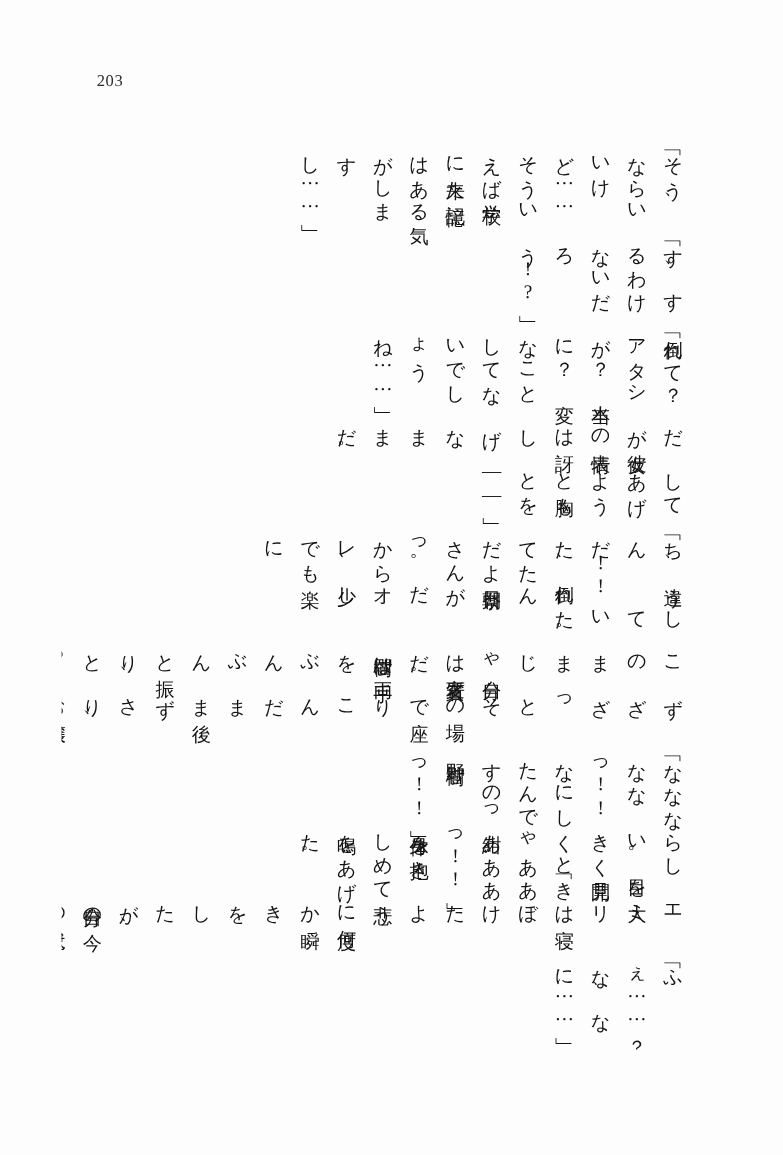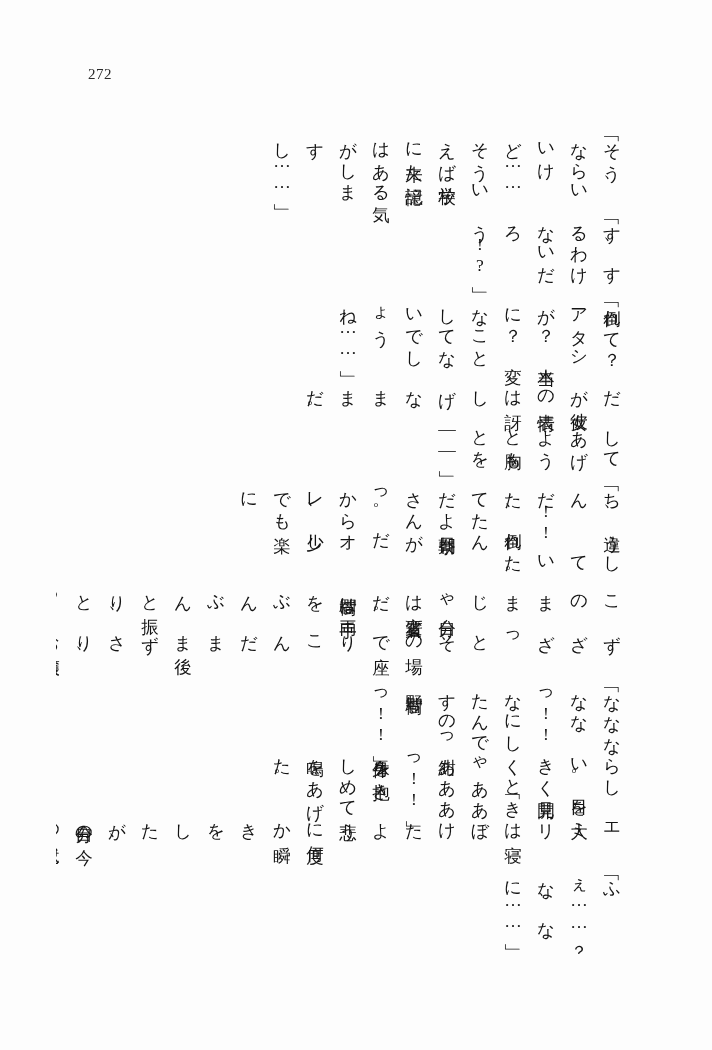--- a/index.html
+++ b/index.html
@@ -65,21 +65,21 @@
   }
   .para.indent {
     padding-top: 18px;
   }
 </style>
 </head>
 <body>
 
 <div class="page">
 
-  <div class="page-number">272</div>
+  <div class="page-number">203</div>
 
   <div class="text-body">
     <p class="para indent">「そう、ならいいけど……そういえば学校に来た記憶はある気がしますし……」</p>
     <p class="para indent">「す、するわけないだろう!?」</p>
     <p class="para indent">「倒れて？　アタシが？　本当に？　変なことしてないでしょうね……」</p>
     <p class="para indent">だが彼女の表情は訝しげなままだ。</p>
     <p class="para">してあげようと胸もとを——」</p>
     <p class="para indent">「ち、違うんだ!!　た、倒れてたんだよ朝日奈さんがっ。だからオレ、少しでも楽に</p>
     <p class="para">していた。</p>
     <p class="para">このままじゃ自分は変質者だ。智樹は両手をぶんぶんと振り、とっさの弁解を口に</p>

